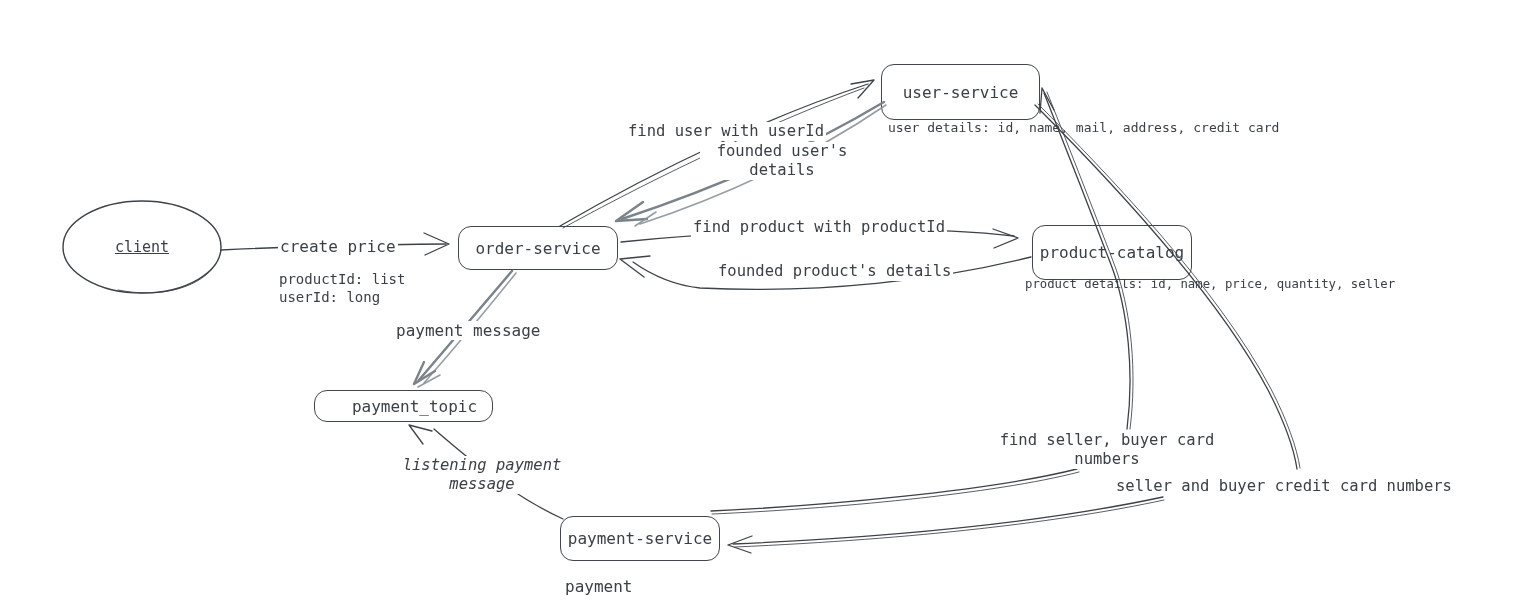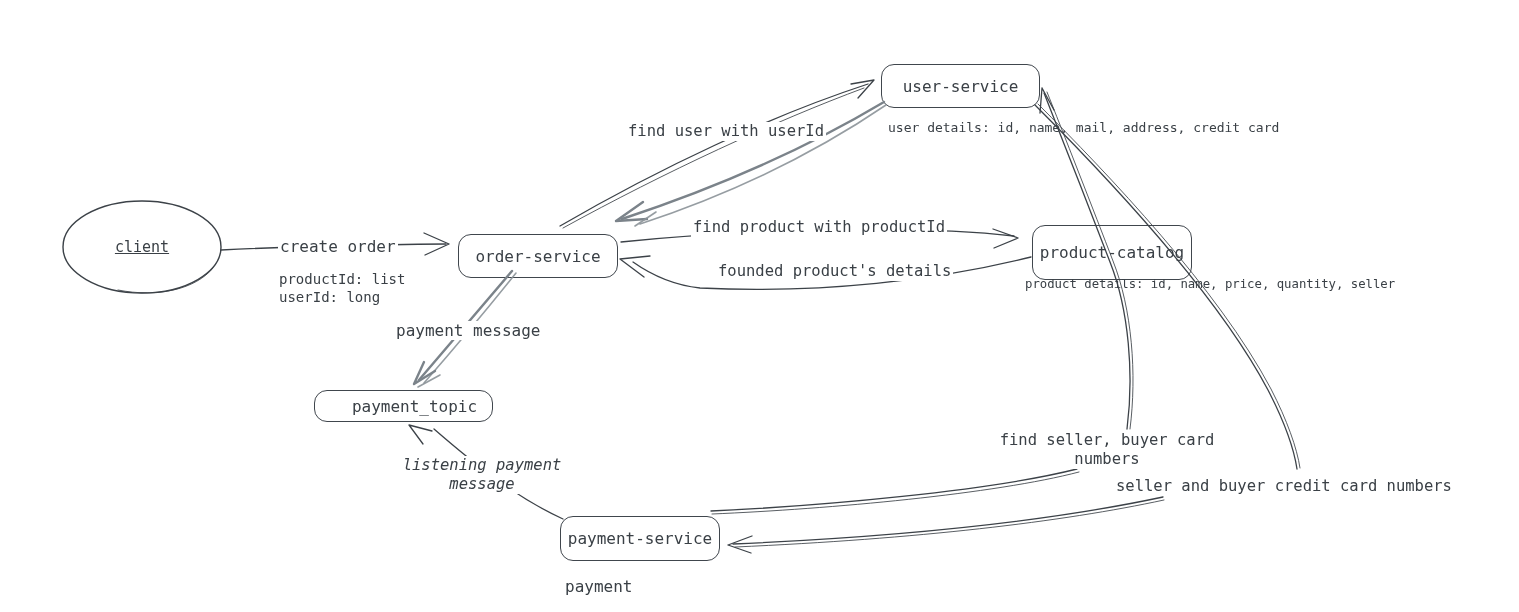--- a/index.html
+++ b/index.html
@@ -36,24 +36,24 @@
     position:absolute;z-index:1;background:transparent;white-space:nowrap;
   }
   .detail.user{font-size:13px;}
   .detail.product{font-size:12.3px;}
 </style>
 </head>
 <body>
 
 <div class="canvas">
 
-  <div class="node" style="left:458px;top:226px;width:160px;height:44px;margin-top:8px;">
+  <div class="node" style="left:458px;top:226px;width:160px;height:44px;">
     <span>order-service</span>
   </div>
-  <div class="node" style="left:881px;top:64px;width:159px;height:44px;">
+  <div class="node" style="left:881px;top:64px;width:159px;height:56px;">
     <span>user-service</span>
   </div>
   <div class="node" style="left:1032px;top:225px;width:160px;height:55px;">
     <span>product-catalog</span>
   </div>
   <div class="node" style="left:314px;top:390px;width:179px;height:32px;padding-left:22px;">
     <span>payment_topic</span>
   </div>
   <div class="node" style="left:560px;top:516px;width:160px;height:45px;">
     <span>payment-service</span>
@@ -121,24 +121,26 @@
       <path d="M 1035 105 C 1105 175 1215 290 1268 390 C 1284 421 1294 449 1297 469"></path>
       <path class="dup" d="M 1038 104 C 1108 174 1218 289 1271 389 C 1287 420 1297 448 1300 468"></path>
       <path d="M 1163 497 C 1060 519 915 536 733 544"></path>
       <path class="dup" d="M 1164 500 C 1062 522 917 539 735 547"></path>
       <path d="M 728 545 L 752 536 M 728 545 L 751 553"></path>
     </g>
   </svg>
 
   <div class="ellipse-label" style="left:63px;top:200px;width:158px;height:94px;">client</div>
 
-  <div class="lbl big" style="left:278px;top:237px;">create order</div>
+  <div class="lbl big" style="left:278px;top:237px;">create price</div>
   <div class="lbl params" style="left:277px;top:271px;">productId: list
 userId: long</div>
   <div class="lbl" style="left:626px;top:122px;">find user with userId</div>
+  <div class="lbl center" style="left:700px;top:142px;width:160px;">founded user's
+details</div>
   <div class="lbl" style="left:691px;top:218px;">find product with productId</div>
   <div class="lbl" style="left:716px;top:262px;">founded product's details</div>
   <div class="lbl big" style="left:394px;top:321px;">payment message</div>
   <div class="lbl center" style="left:399px;top:456px;width:162px;font-style:italic;">listening payment
 message</div>
   <div class="lbl center" style="left:994px;top:431px;width:222px;">find seller, buyer card
 numbers</div>
   <div class="lbl" style="left:1114px;top:477px;">seller and buyer credit card numbers</div>
   <div class="lbl big plain" style="left:565px;top:577px;">payment</div>
 

